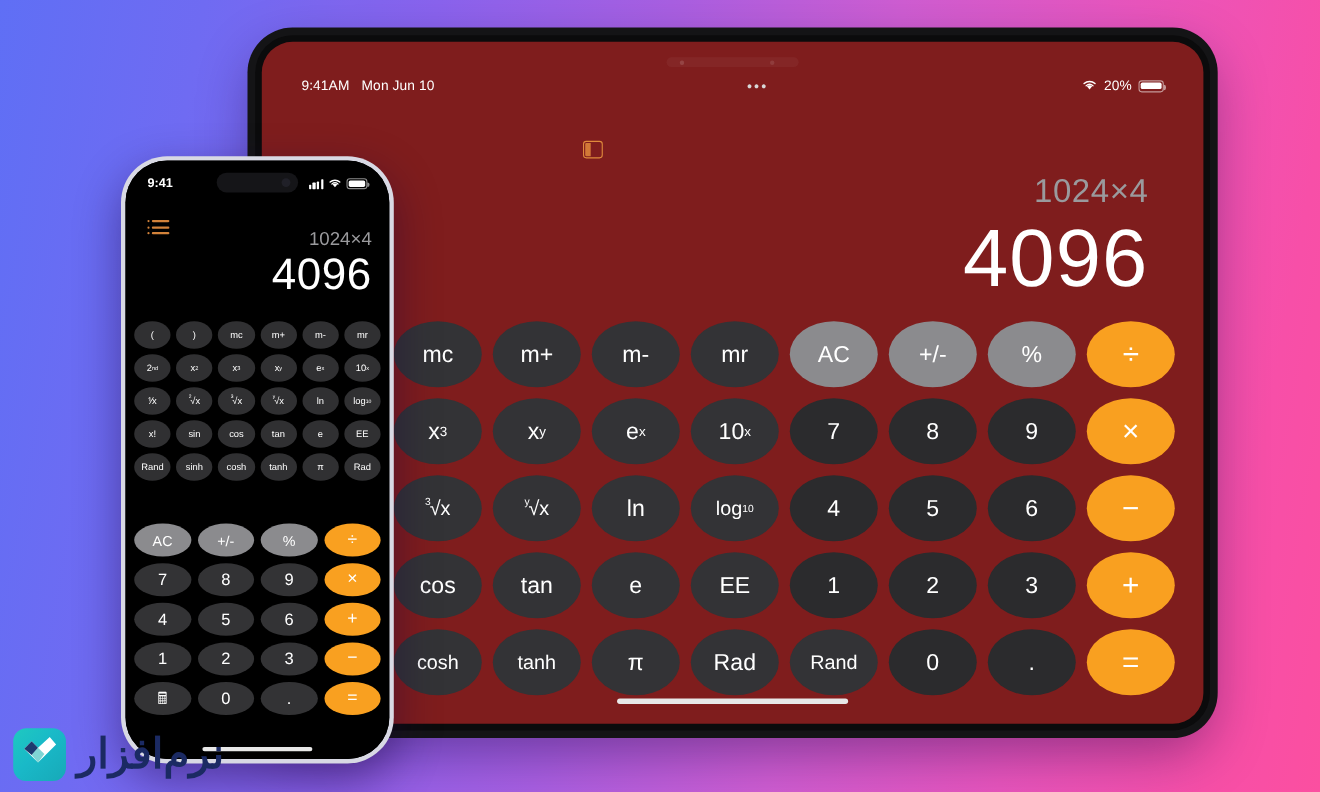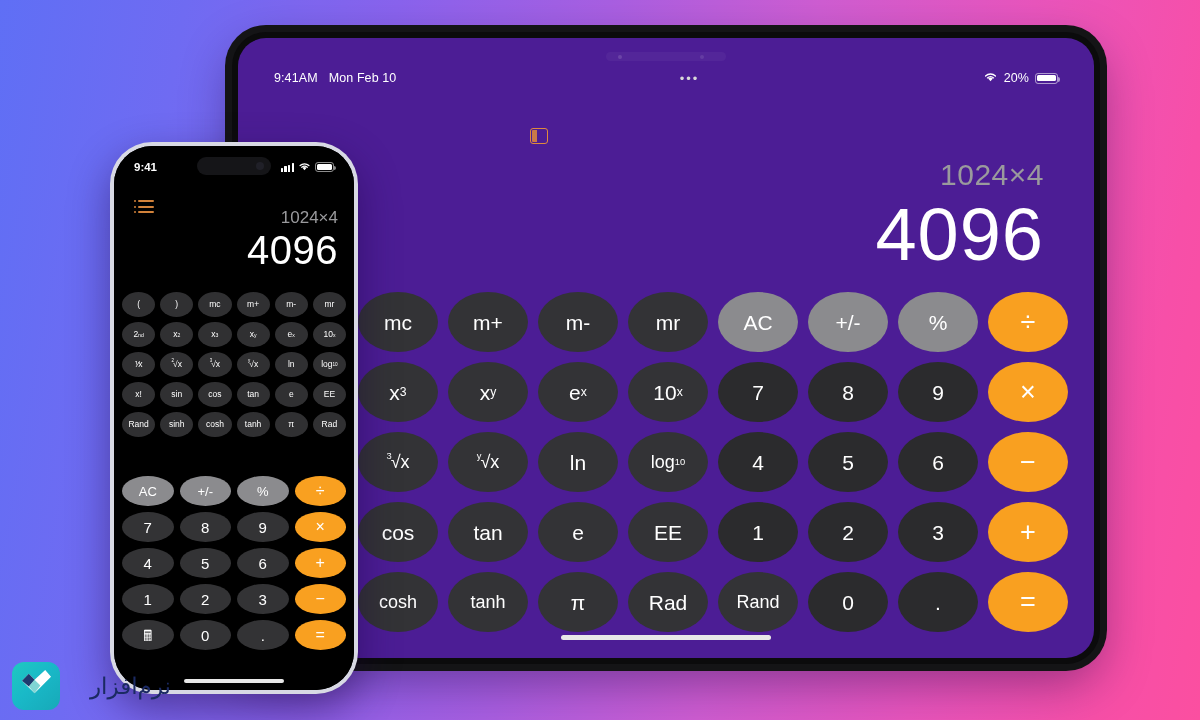--- a/index.html
+++ b/index.html
@@ -29,21 +29,21 @@
     left: 232px; top: 32px;
     width: 868px; height: 632px;
     border-radius: 34px;
     background: #0b0b0c;
     box-shadow: 0 0 0 7px #141416, 0 18px 50px rgba(20,0,60,.42);
   }
   #ipad-screen {
     position: absolute;
     inset: 6px;
     border-radius: 28px;
-    background: #4c1d95;
+    background: #7f1d1d;
     overflow: hidden;
   }
   .ipad-cam {
     position: absolute;
     top: 14px; left: 50%;
     width: 120px; height: 9px;
     transform: translateX(-50%);
     border-radius: 6px;
     background: rgba(255,255,255,.045);
   }
@@ -310,45 +310,44 @@
     background: linear-gradient(135deg, #1fc9c0 0%, #19b9c8 45%, #17a9b8 100%);
     position: relative; overflow: hidden;
     flex: 0 0 auto;
   }
   #wm-mark .chk-w {
     position: absolute;
     left: 9px; top: 8px;
     width: 31px; height: 30px;
   }
   #wm-text {
-    font-size: 23px;
+    font-size: 38px;
     color: #1b2a63;
-    font-weight: 400;
+    font-weight: 700;
     letter-spacing: 0px;
     line-height: 1;
     direction: rtl;
-    margin-left: 20px;
   }
 </style>
 </head>
 <body>
 
 <div id="stage">
 
   <div id="ipad-device">
     <div id="ipad-screen">
 
       <div class="ipad-cam"></div>
       <div class="ipad-cam-dot"></div>
       <div class="ipad-cam-dot2"></div>
 
       <div id="ipad-statusbar">
         <div class="left">
           <span>9:41AM</span>
-          <span>Mon Feb 10</span>
+          <span>Mon Jun 10</span>
         </div>
         <div class="mid">
           <span class="dots-glyph">•••</span>
         </div>
         <div class="right">
           <span>
             <svg width="15" height="11" viewBox="0 0 16 12">
               <path d="M8 11.2 L5.4 8.2 A4 4 0 0 1 10.6 8.2 Z" fill="#fff"></path>
               <path d="M2.6 5.4 A8 8 0 0 1 13.4 5.4" stroke="#fff" stroke-width="1.5" fill="none" stroke-linecap="round"></path>
               <path d="M4.6 7.6 A5.2 5.2 0 0 1 11.4 7.6" stroke="#fff" stroke-width="1.3" fill="none" stroke-linecap="round"></path>

